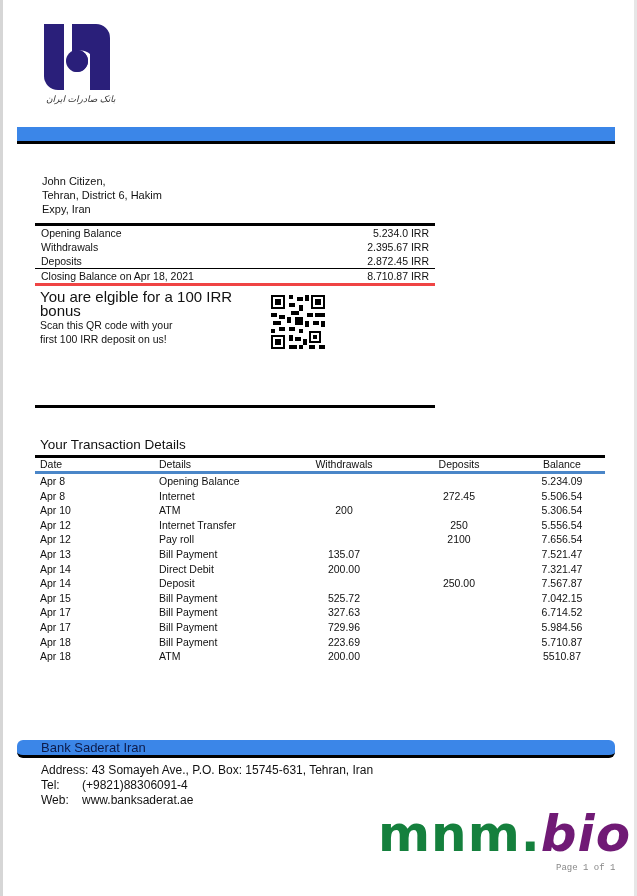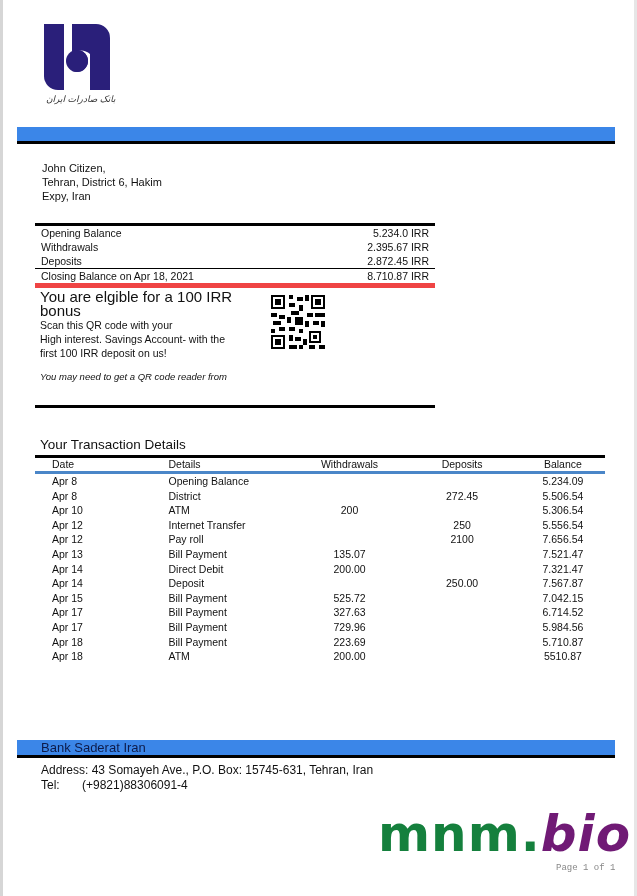--- a/index.html
+++ b/index.html
@@ -4,35 +4,35 @@
 <style>
   html, body { margin:0; padding:0; }
   body { width:637px; height:896px; background:#ffffff; position:relative; overflow:hidden;
          font-family:"Liberation Sans", sans-serif; color:#111; }
   .page-edge-left { position:absolute; left:0; top:0; width:3px; height:896px; background:#d6d6d6; }
   .page-edge-right { position:absolute; right:0; top:0; width:3px; height:896px; background:#e6e6e6; }
   .logo { position:absolute; left:44px; top:24px; width:66px; height:66px; }
   .logo-script { position:absolute; left:46px; top:94px; font-size:9px; color:#333; font-style:italic; }
   .band { position:absolute; left:17px; width:598px; height:14px; background:#3b86e8; border-bottom:3px solid #000; }
   .band.top { top:127px; }
-  .band.bottom { top:740px; height:15px; }
+  .band.bottom { top:740px; height:15px;border-radius:6px; }
   .band-title { position:absolute; left:24px; top:0px; font-size:13px; color:#0d1b4a; line-height:16px; }
-  .addr { position:absolute; left:42px; top:161px; font-size:11px; line-height:14px; }
+  .addr { position:absolute; left:42px; top:174px; font-size:11px; line-height:14px; }
   .summary { position:absolute; left:35px; top:223px; width:400px; border-top:3px solid #000; }
   .summary .row { display:flex; justify-content:space-between; font-size:10.5px; line-height:14px; padding:0 6px; }
-  .summary .row.closing { border-top:1.5px solid #000; border-bottom:5px solid #ef4444; }
+  .summary .row.closing { border-top:1.5px solid #000; border-bottom:3px solid #ef4444; }
   .bonus { position:absolute; left:40px; top:290px; font-size:10.5px; line-height:14px; width:210px; }
   .bonus .note { margin-top:11px; font-style:italic; font-size:9.5px; line-height:12.5px; }
   .qr { position:absolute; left:271px; top:295px; width:54px; height:54px; }
   .bonus-rule { position:absolute; left:35px; top:405px; width:400px; height:3px; background:#000; }
   .tx-title { position:absolute; left:40px; top:437px; font-size:13.5px; }
   .tx { position:absolute; left:35px; top:455px; width:570px; }
   .tx-head { border-top:3px solid #000; border-bottom:3px solid #4a86c8; display:flex; font-size:10.5px; line-height:13px; }
   .tx-row { display:flex; font-size:10.5px; line-height:14.6px; }
-  .c-date { width:119px; padding-left:5px;margin-left:12px; }
+  .c-date { width:119px; padding-left:5px; }
   .c-det { width:130px; }
   .c-wd { width:110px; text-align:center; }
   .c-dep { width:120px; text-align:center; }
   .c-bal { width:86px; text-align:center; }
   .tx-close { border-top:3px solid #4a86c8; border-bottom:3px solid #000; display:flex; font-size:10.5px; line-height:14px; }
   .footer { position:absolute; left:41px; top:763px; font-size:12px; line-height:15px; }
   .footer .lbl { display:inline-block; width:41px; }
   .wm { position:absolute; left:378px; top:806px; font-size:50px; font-weight:bold; letter-spacing:1px; font-family:"DejaVu Sans", sans-serif; line-height:56px; }
   .wm .a { color:#15803d; }
   .wm .b { color:#701a75; font-style:italic; }
@@ -76,24 +76,22 @@
     </div>
   <div class="row closing">
       <span>Closing  Balance on Apr 18, 2021</span>
       <span>8.710.87 IRR</span>
     </div>
 </div>
 
 <div class="bonus">
   <div style="font-size:15px">You are elgible for a 100 IRR bonus</div>
   <div>Scan this QR code with your</div>
-  <div>High interest. Savings Account- with the</div>
   <div>first 100 IRR deposit on us!</div>
   <div class="note">
-    <div>You may need to get a QR code reader from</div>
   </div>
 </div>
 
 <svg class="qr" viewBox="0 0 27 27" shape-rendering="crispEdges">
   <g fill="#000">
     <rect x="0" y="0" width="7" height="7"></rect>
       <rect x="1" y="1" width="5" height="5" fill="#fff"></rect>
       <rect x="2" y="2" width="3" height="3"></rect>
     <rect x="20" y="0" width="7" height="7"></rect>
       <rect x="21" y="1" width="5" height="5" fill="#fff"></rect>
@@ -148,21 +146,21 @@
   <div id="tx-body">
       <div class="tx-row">
         <span class="c-date">Apr 8</span>
         <span class="c-det">Opening Balance</span>
         <span class="c-wd"></span>
         <span class="c-dep"></span>
         <span class="c-bal">5.234.09</span>
       </div>
       <div class="tx-row">
         <span class="c-date">Apr 8</span>
-        <span class="c-det">District</span>
+        <span class="c-det">Internet</span>
         <span class="c-wd"></span>
         <span class="c-dep">272.45</span>
         <span class="c-bal">5.506.54</span>
       </div>
       <div class="tx-row">
         <span class="c-date">Apr 10</span>
         <span class="c-det">ATM</span>
         <span class="c-wd">200</span>
         <span class="c-dep"></span>
         <span class="c-bal">5.306.54</span>
@@ -240,16 +238,17 @@
     </div>
 </div>
 
 <div class="band bottom">
   <div class="band-title">Bank Saderat Iran</div>
 </div>
 
 <div class="footer">
   <div>Address: 43 Somayeh Ave., P.O. Box: 15745-631, Tehran, Iran</div>
   <div><span class="lbl">Tel:</span><span>(+9821)88306091-4</span></div>
+  <div><span class="lbl">Web:</span><span>www.banksaderat.ae</span></div>
 </div>
 
 <div class="wm"><span class="a">mnm.</span><span class="b">bio</span></div>
 <div class="pageno">Page 1 of 1</div>
 
 </body></html>

